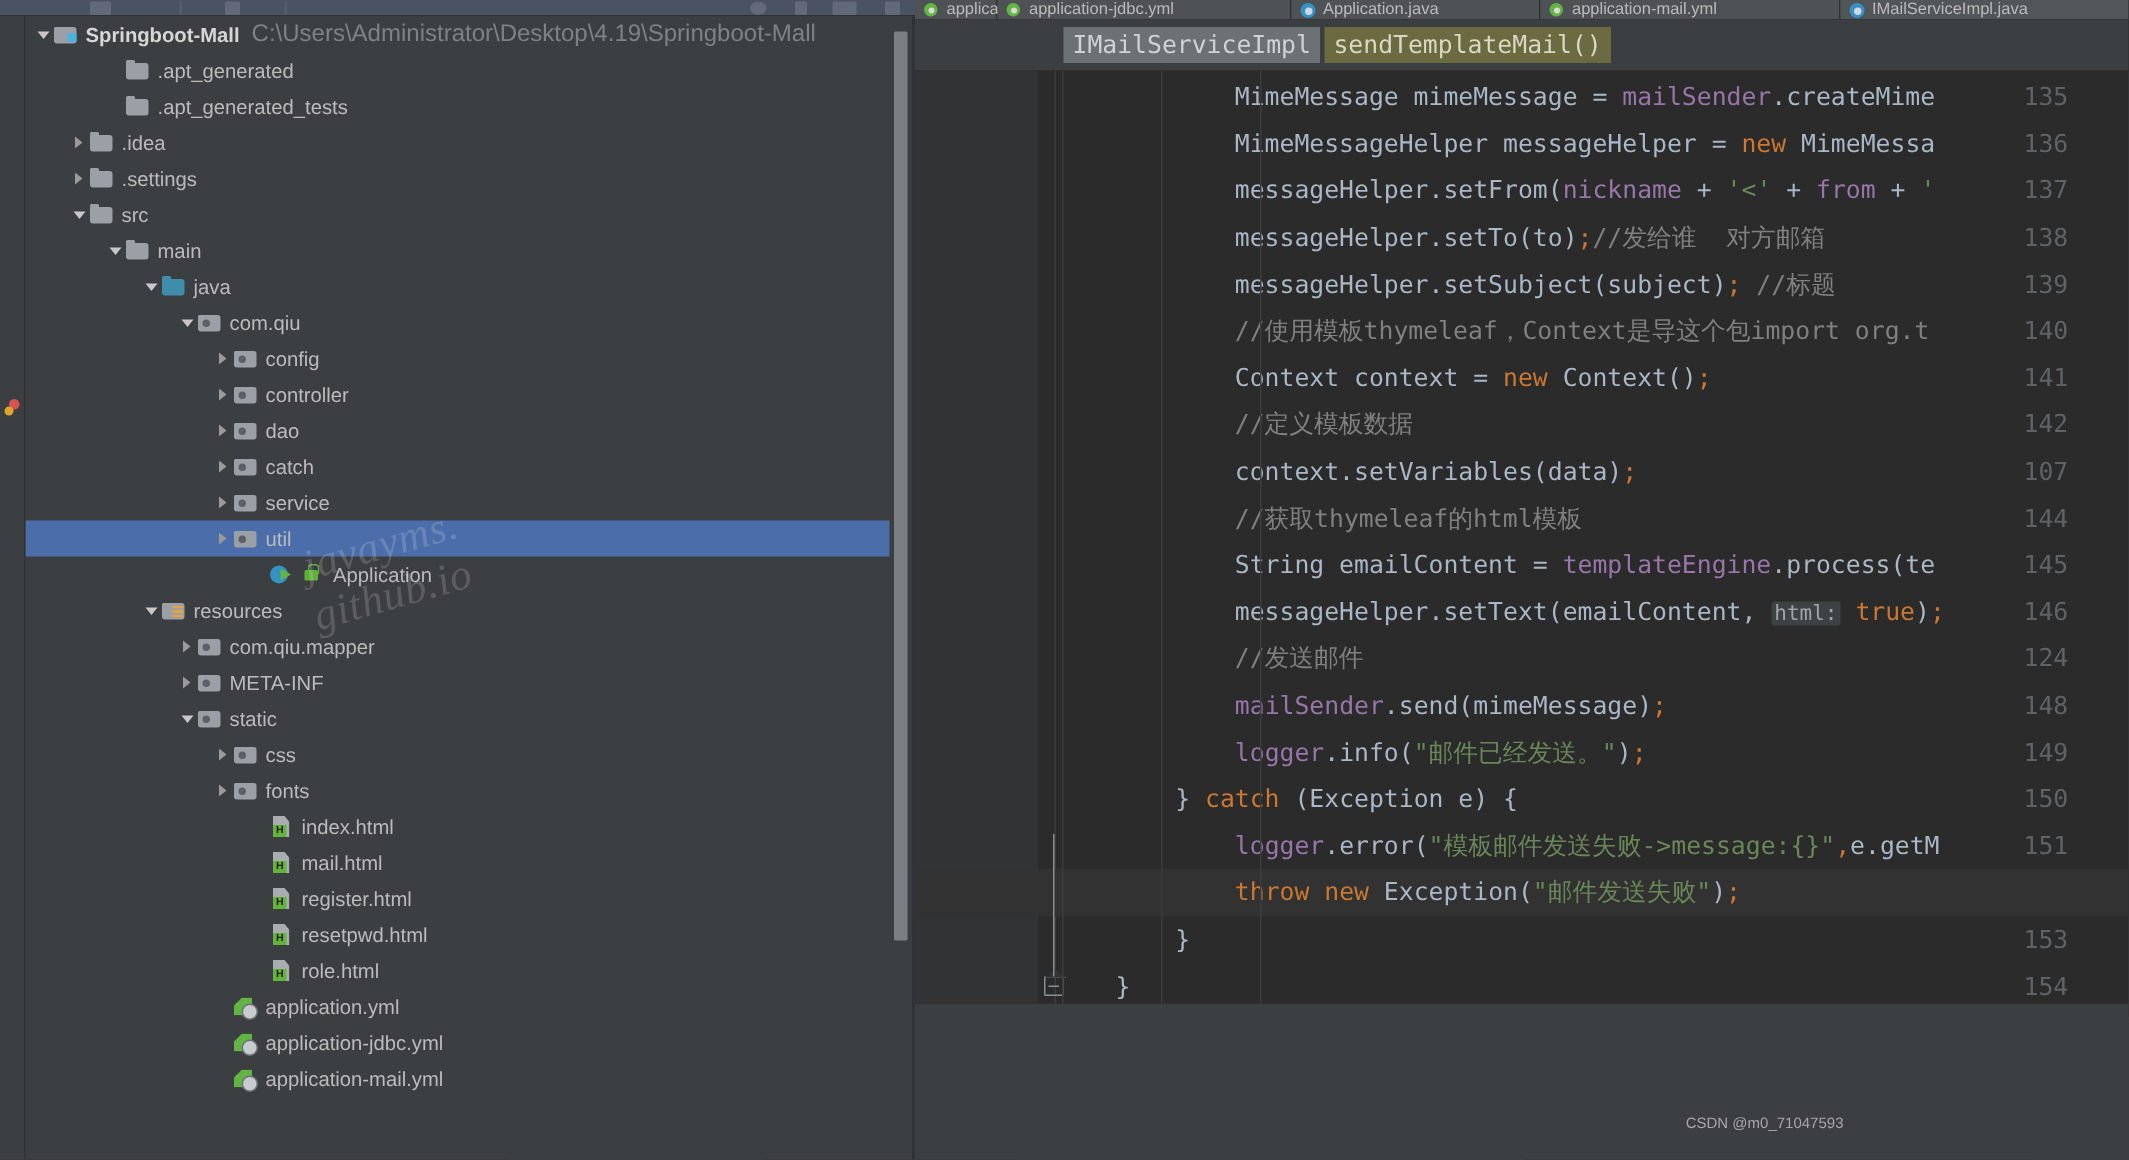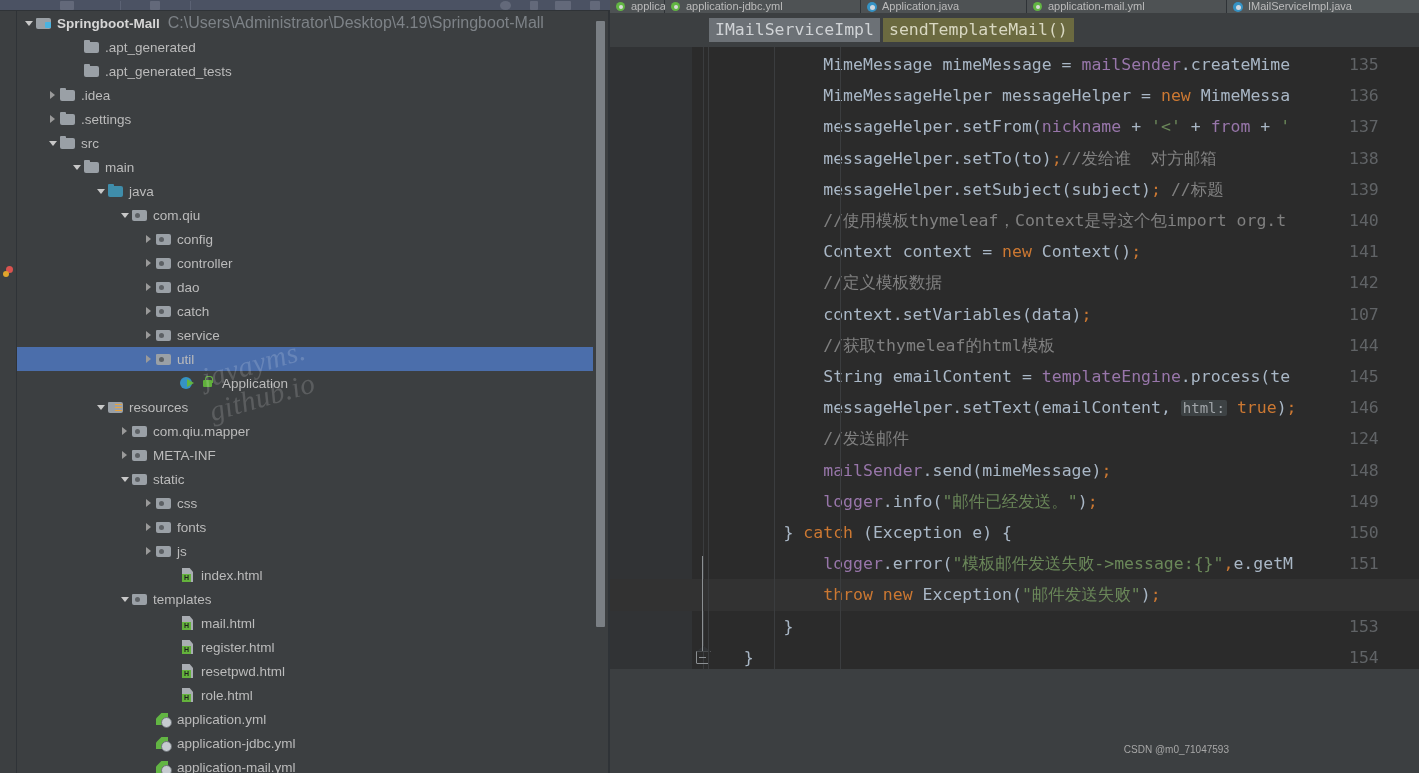--- a/index.html
+++ b/index.html
@@ -426,34 +426,24 @@
         <div class="trow" style="padding-left: 127px;">
           <span class="arrow collapsed"></span>
           <span class="ico pkg"></span>
           <span class="lbl">css</span>
         </div>
         <div class="trow" style="padding-left: 127px;">
           <span class="arrow collapsed"></span>
           <span class="ico pkg"></span>
           <span class="lbl">fonts</span>
         </div>
-        <div class="trow" style="padding-left: 127px;">
-          <span class="arrow collapsed"></span>
-          <span class="ico pkg"></span>
-          <span class="lbl">js</span>
-        </div>
         <div class="trow" style="padding-left: 151px;">
           <span class="arrow "></span>
           <span class="ico html"></span>
           <span class="lbl">index.html</span>
-        </div>
-        <div class="trow" style="padding-left: 103px;">
-          <span class="arrow expanded"></span>
-          <span class="ico pkg"></span>
-          <span class="lbl">templates</span>
         </div>
         <div class="trow" style="padding-left: 151px;">
           <span class="arrow "></span>
           <span class="ico html"></span>
           <span class="lbl">mail.html</span>
         </div>
         <div class="trow" style="padding-left: 151px;">
           <span class="arrow "></span>
           <span class="ico html"></span>
           <span class="lbl">register.html</span>

